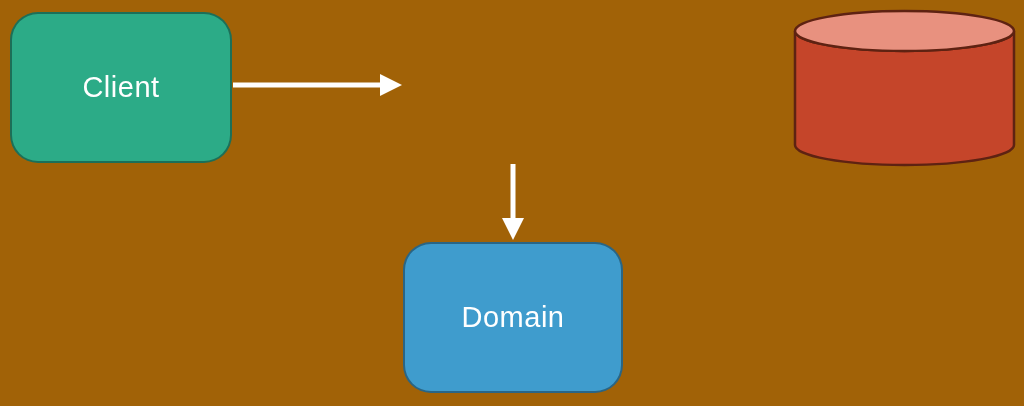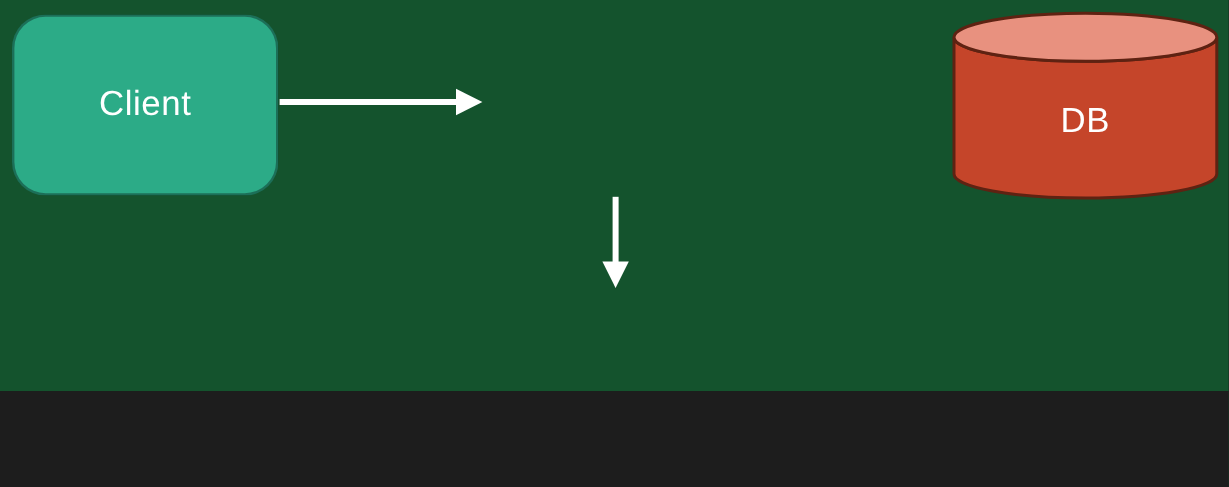--- a/index.html
+++ b/index.html
@@ -4,22 +4,22 @@
 <style>
   html, body {
     margin: 0;
     padding: 0;
     background: #1d1d1d;
     font-family: "Liberation Sans", sans-serif;
   }
   .canvas {
     position: relative;
     width: 1024px;
-    height: 326px;
-    background: #14532d;
+    height: 406px;
+    background: #a16207;
     overflow: hidden;
   }
   .node {
     position: absolute;
     border-radius: 28px;
     display: flex;
     align-items: center;
     justify-content: center;
     color: #ffffff;
     font-size: 29px;
@@ -94,22 +94,24 @@
       <line class="arrow-line" x1="513" y1="164" x2="513" y2="222"></line>
       <polygon class="arrow-head" points="513,240 502,218 524,218"></polygon>
     </g>
   </svg>
 
   <div class="node node-client">
     <span>Client</span>
   </div>
 
 
+  <div class="node node-domain">
+    <span>Domain</span>
+  </div>
 
   <div class="node-db">
     <svg width="223" height="165" viewBox="0 0 223 165">
       <path d="M2 26 L2 140 A109.5 20 0 0 0 221 140 L221 26 A109.5 20 0 0 1 2 26 Z" fill="#c5452a" stroke="#5e2212" stroke-width="2.5"></path>
       <ellipse cx="111.5" cy="26" rx="109.5" ry="20" fill="#e8917f" stroke="#5e2212" stroke-width="2.5"></ellipse>
     </svg>
-    <div class="db-label">DB</div>
   </div>
 
 </div>
 
 </body></html>

